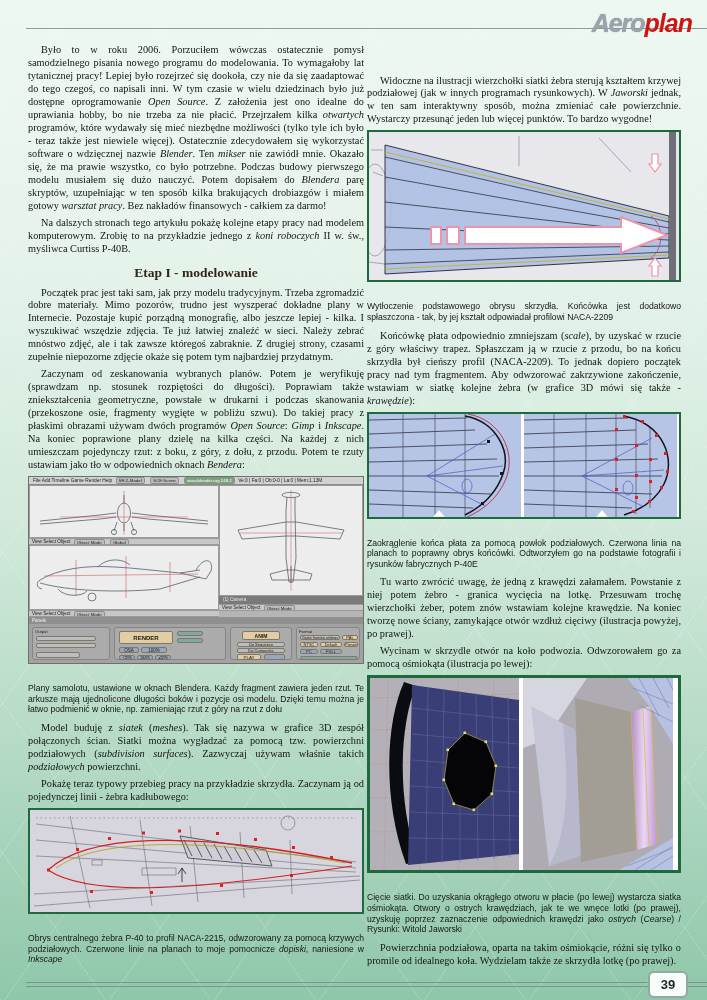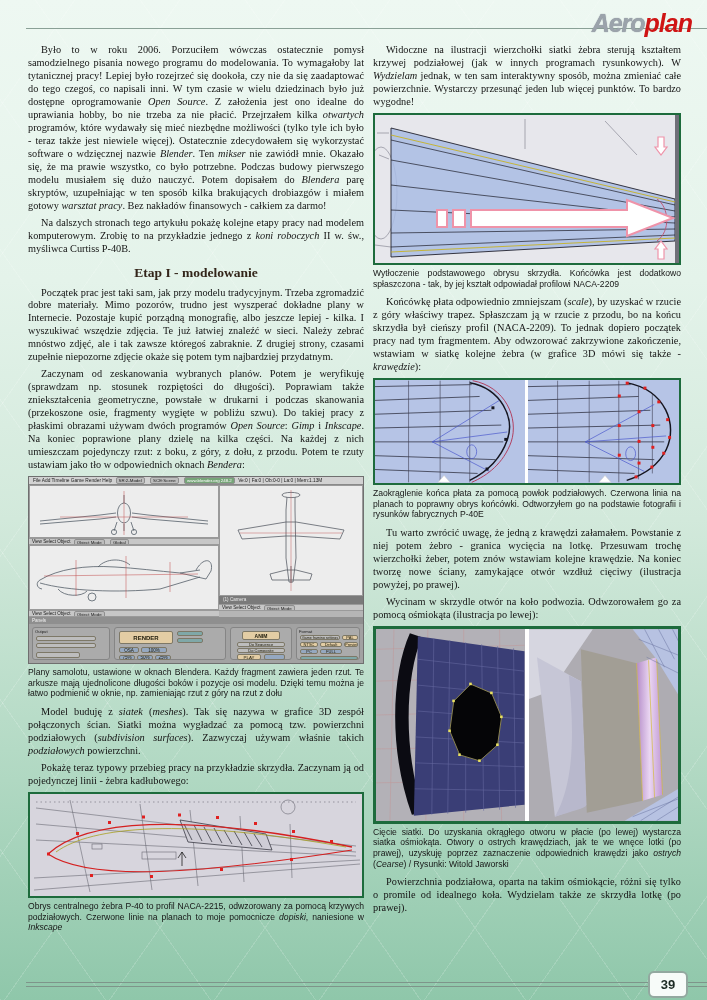--- a/index.html
+++ b/index.html
@@ -23,27 +23,27 @@
   .page-num{position:absolute;right:52px;bottom:2px;width:36px;height:23px;
             background:#f7fbf9;border:2px solid #93a8a0;border-radius:6px;
             font-family:"Liberation Sans",sans-serif;font-weight:bold;font-size:13px;
             display:flex;align-items:center;justify-content:center;color:#1c2a24;}
   
   .sidebar{position:absolute;top:0;right:0;width:26px;height:1000px;
            background:linear-gradient(90deg,#49b377 0 2px,#128a4c 2px 8px,#0b6b3a 60%,#095c32 100%);}
   .sidebar .vtext{writing-mode:vertical-rl;color:#fff;font-family:"Liberation Sans",sans-serif;
            font-weight:bold;font-size:12.5px;letter-spacing:1.6px;margin:9px 0 0 6px;white-space:nowrap;}
   
-  .content{position:absolute;left:28px;top:44px;width:653px;display:flex;gap:9px;}
+  .content{position:absolute;left:28px;top:44px;width:653px;display:flex;gap:3px;align-items:flex-end;}
   .colL{width:336px;flex:none;}
   .colR{flex:1;min-width:0;}
   p.body{font-size:10.3px;line-height:1.26;text-align:justify;text-indent:13px;margin:0 0 4px 0;}
   h2.etap{font-size:13.5px;font-weight:bold;text-align:center;margin:9px 0 6px 0;color:#33251a;}
   .caption{font-family:"Liberation Sans",sans-serif;font-size:8.6px;line-height:1.24;
-           text-align:justify;color:#161616;margin:3px 0 7px 0;}
+           text-align:justify;color:#161616;margin:19px 0 7px 0;}
   .fig{position:relative;overflow:hidden;background:#e6e6ea;}
   .fig.green{border:2px solid #1d6b3c;}
   .fig.gray{border:1px solid #6f6f6f;}
   
   .bw{position:relative;width:334px;height:186px;background:#969696;
       font-family:"Liberation Sans",sans-serif;color:#1c1c1c;}
   .bw *{position:absolute;box-sizing:border-box;}
   .bw .bar{background:#d2d2d2;border-bottom:1px solid #8a8a8a;font-size:4.8px;line-height:8px;white-space:nowrap;overflow:hidden;}
   .bw .vp{background:#ededed;border:1px solid #9a9a9a;}
   .bw .hdr{background:#c7c7c7;border-top:1px solid #9a9a9a;border-bottom:1px solid #9a9a9a;
@@ -255,21 +255,21 @@
                 <rect x="260" y="64" width="3" height="3"></rect>
             </g>
           </g>
           <path d="M148,64 L152,58 L156,64 M152,58 L152,72" stroke="#202020" stroke-width="0.8" fill="none"></path>
         </svg>
       </div>
       <div class="caption">Obrys centralnego żebra P-40 to profil NACA-2215, odwzorowany za pomocą krzywych podziałowych. Czerwone linie na planach to moje pomocnicze <i>dopiski</i>, naniesione w <i>Inkscape</i></div>
     </div>
 
     <div class="colR">
-      <p class="body">Widoczne na ilustracji wierzchołki siatki żebra sterują kształtem krzywej podziałowej (jak w innych programach rysunkowych). W <i>Wydzielam</i> jednak, w ten sam interaktywny sposób, można zmieniać całe powierzchnie. Wystarczy przesunąć jeden lub więcej punktów. To bardzo wygodne!</p>
+      <p class="body">Widoczne na ilustracji wierzchołki siatki żebra sterują kształtem krzywej podziałowej (jak w innych programach rysunkowych). W <i>Jaworski</i> jednak, w ten sam interaktywny sposób, można zmieniać całe powierzchnie. Wystarczy przesunąć jeden lub więcej punktów. To bardzo wygodne!</p>
 
       <div class="fig green" style="margin-top:2px;">
         <svg width="308" height="148" viewBox="0 0 308 148" style="background:#e7e7ec;">
           <g stroke="#8a8a96" stroke-width="0.7" fill="none">
             <ellipse cx="6" cy="78" rx="16" ry="46"></ellipse>
             <path d="M2,18 L14,18 M0,130 L16,132 M4,40 L14,44"></path>
             <path d="M150,4 L150,34"></path>
               <path d="M230,6 L262,40"></path>
           </g>
           <polygon points="16,13 300,84 300,126 16,142" fill="#a9bce4" fill-opacity="0.85" stroke="#23232e" stroke-width="0.9"></polygon>

